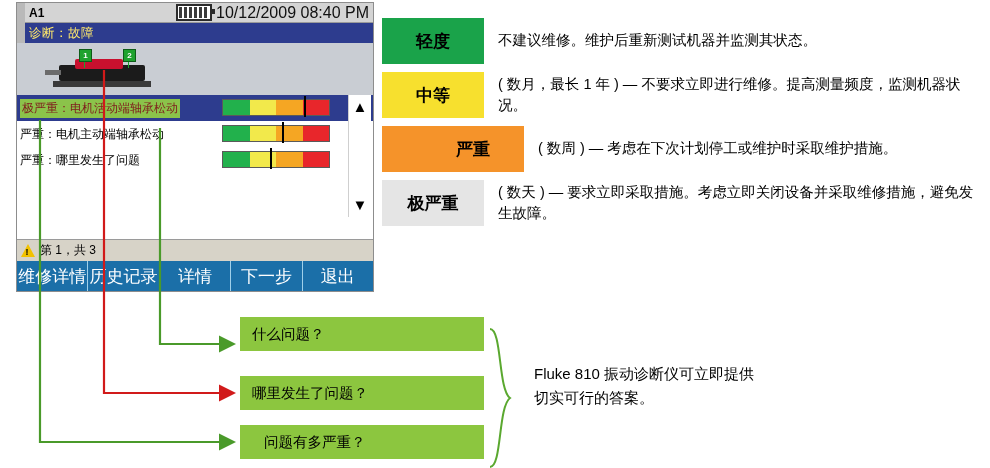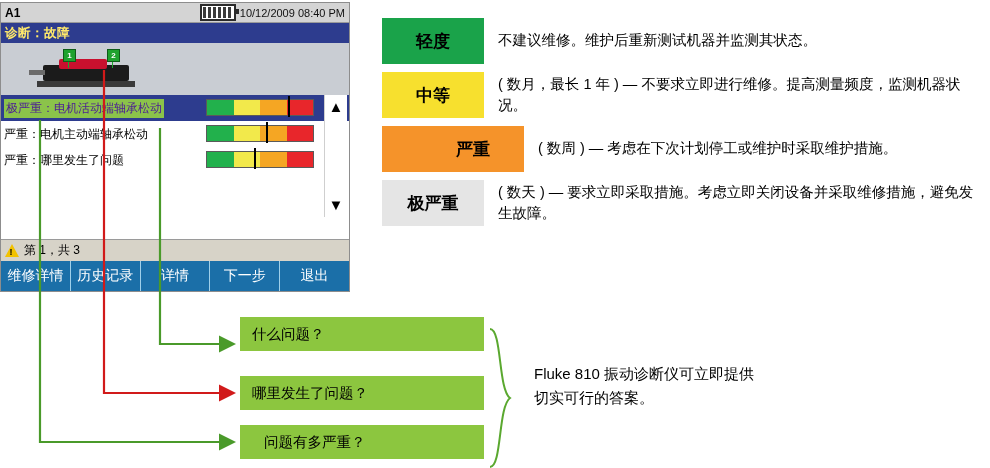--- a/index.html
+++ b/index.html
@@ -1,66 +1,66 @@
 <!DOCTYPE html>
 <html><head>
 <meta charset="utf-8">
 <style>
   html,body{margin:0;padding:0;}
   body{width:990px;height:468px;background:#ffffff;font-family:"Liberation Sans",sans-serif;position:relative;overflow:hidden;}
 
   
-  #device{position:absolute;left:0;top:2px;width:348px;height:288px;background:#b9b9b9;border:1px solid #8d8d8d;}
+  #device{position:absolute;left:16px;top:2px;width:348px;height:288px;background:#b9b9b9;border:1px solid #8d8d8d;padding-left:8px;}
   #device-topbar{height:20px;background:#d4d4d4;border-bottom:1px solid #9a9a9a;display:flex;align-items:center;padding:0 4px;box-sizing:border-box;}
   #device-topbar .left{font-size:12px;color:#000;font-weight:bold;}
   #device-topbar .spacer{flex:1;}
   .battery{width:32px;height:13px;border:2px solid #2b2b2b;background:#fff;display:inline-block;position:relative;margin-right:4px;}
   .battery:after{content:"";position:absolute;right:-5px;top:3px;width:3px;height:5px;background:#2b2b2b;}
   .battery i{position:absolute;left:1px;top:1px;bottom:1px;width:calc(100% - 2px);background:repeating-linear-gradient(90deg,#3a3a3a 0 3px,#fff 3px 5px);display:block;}
-  #device-topbar .stamp{font-size:11px;color:#111;}
+  #device-topbar .stamp{font-size:16px;color:#111;}
 
   #titlebar{height:20px;background:#2d3c8e;display:flex;align-items:center;padding:0 4px;box-sizing:border-box;}
-  #titlebar .tt{color:#ffe96b;font-size:12.5px;font-weight:bold;letter-spacing:.5px;}
+  #titlebar .tt{color:#ffe96b;font-size:12.5px;font-weight:normal;letter-spacing:.5px;}
 
   #screen{position:absolute;left:0;right:0;top:40px;bottom:30px;background:#ffffff;}
 
   
   #machine-area{height:52px;background:#c9cdd3;position:relative;border-bottom:1px solid #9aa0a6;}
   #machine{position:absolute;left:28px;top:6px;width:120px;height:40px;}
   .mach-body{position:absolute;left:14px;top:16px;width:86px;height:16px;background:#1b1b1b;border-radius:2px;}
   .mach-body2{position:absolute;left:30px;top:10px;width:48px;height:10px;background:#c8102e;border-radius:2px;}
   .mach-base{position:absolute;left:8px;top:32px;width:98px;height:6px;background:#3a3a3a;}
   .mach-shaft{position:absolute;left:0px;top:21px;width:16px;height:5px;background:#6b6b6b;}
   .pt{position:absolute;width:11px;height:11px;background:#1fa22e;border:1px solid #0d5c18;color:#fff;font-size:8px;line-height:11px;text-align:center;font-weight:bold;}
   .pt.p1{left:34px;top:0px;}
   .pt.p2{left:78px;top:0px;}
   .plumb{position:absolute;width:1px;background:#1fa22e;}
 
   
   #rows{position:absolute;left:0;right:0;top:52px;bottom:44px;background:#fff;}
   .row{height:26px;display:flex;align-items:center;padding-left:3px;box-sizing:border-box;position:relative;}
   .row .label{font-size:12px;color:#000;white-space:nowrap;overflow:hidden;}
   .row.sel{background:#2d3c8e;}
-  .row.sel .label{background:#8bc34a;color:#4c1d95;padding:1px 2px;}
+  .row.sel .label{background:#8bc34a;color:#7f1d1d;padding:1px 2px;}
   .sev{position:absolute;left:205px;top:4px;width:108px;height:17px;display:flex;border:1px solid #5a5a5a;box-sizing:border-box;}
   .sev span{flex:1;}
   .sev .s1{background:#22b14c;} .sev .s2{background:#f2e94b;} .sev .s3{background:#f5a623;} .sev .s4{background:#e8262b;}
   .needle{position:absolute;top:1px;width:2px;height:21px;background:#000;}
 
   #scroll{position:absolute;right:2px;top:52px;bottom:44px;width:22px;background:#ffffff;border-left:1px solid #cfcfcf;}
   #scroll .arr{position:absolute;left:0;width:22px;height:20px;text-align:center;font-size:15px;line-height:20px;color:#000;}
   #scroll .up{top:2px;} #scroll .down{bottom:2px;}
 
   #statusbar{position:absolute;left:0;right:0;bottom:0;height:22px;background:#d7d3c8;border-top:1px solid #9a9a9a;display:flex;align-items:center;padding-left:4px;box-sizing:border-box;}
   .warn-tri{width:0;height:0;border-left:7px solid transparent;border-right:7px solid transparent;border-bottom:13px solid #f2c200;position:relative;margin-right:5px;}
   .warn-tri:after{content:"!";position:absolute;left:-2.5px;top:3px;font-size:9px;color:#000;font-weight:bold;}
   #statusbar .txt{font-size:12px;color:#000;}
 
   #softkeys{position:absolute;left:0;right:0;bottom:0;height:30px;background:#1b6fa8;display:flex;}
-  #softkeys .k{flex:1;border-right:1px solid #9fd0ea;color:#fff;font-size:14px;display:flex;align-items:center;justify-content:center;text-align:center;box-sizing:border-box;}
+  #softkeys .k{flex:1;border-right:1px solid #9fd0ea;color:#fff;font-size:17px;display:flex;align-items:center;justify-content:center;text-align:center;box-sizing:border-box;}
   #softkeys .k:last-child{border-right:none;}
 
   
   #legend{position:absolute;left:382px;top:18px;width:596px;}
   .lrow{display:flex;align-items:stretch;margin-bottom:8px;}
   .lchip{width:102px;min-height:46px;display:flex;align-items:center;justify-content:center;font-size:17px;font-weight:bold;color:#000;}
   .ltext{flex:1;padding-left:14px;font-size:14.5px;color:#000;line-height:1.45;display:flex;align-items:center;}
 
   
   .qbox{position:absolute;width:244px;height:34px;background:#8cc63f;display:flex;align-items:center;padding-left:12px;box-sizing:border-box;font-size:14.5px;color:#000;}

